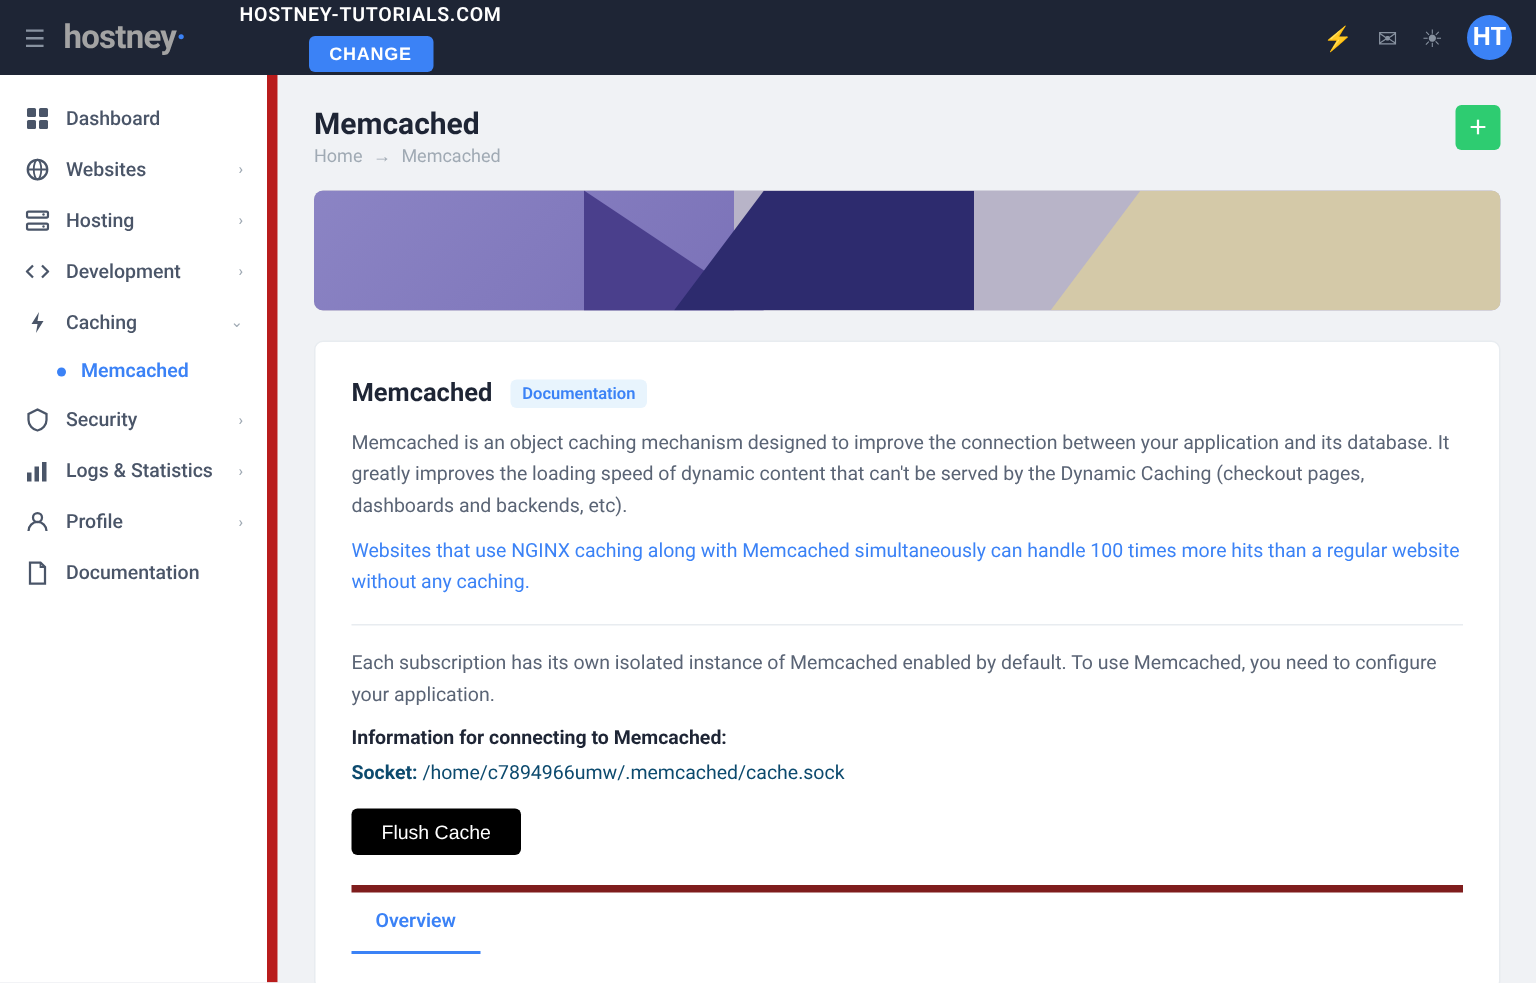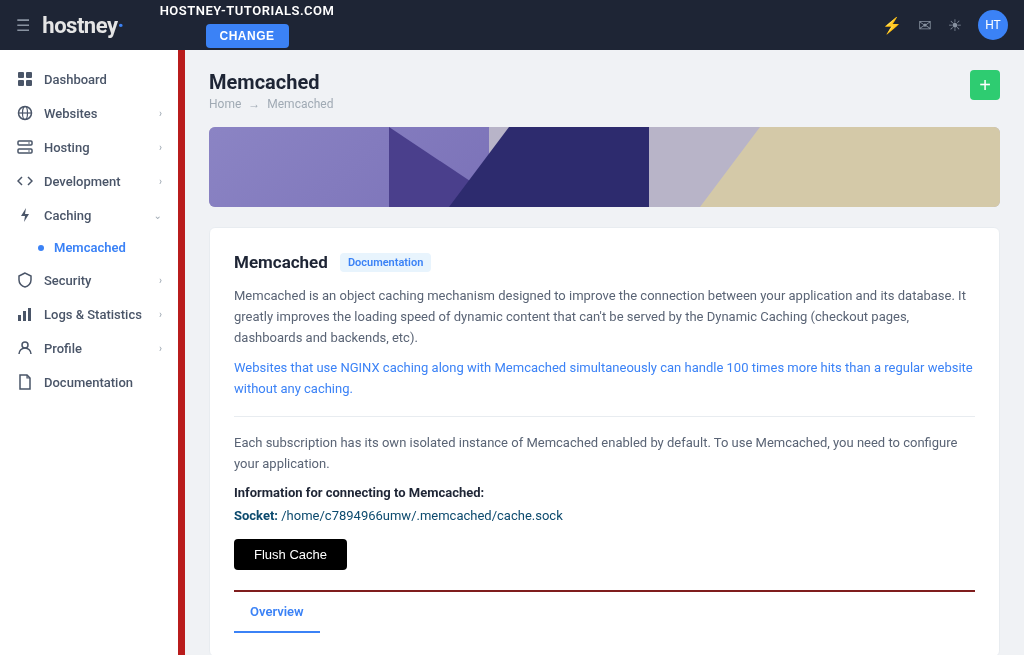--- a/index.html
+++ b/index.html
@@ -10,27 +10,27 @@
       background: #1e2535;
       height: 50px;
       display: flex;
       align-items: center;
       padding: 0 16px;
       flex-shrink: 0;
     }
     .navbar-left { display: flex; align-items: center; gap: 12px; }
     .nav-toggle { color: #8892a0; cursor: pointer; font-size: 16px; }
     .logo { color: #fff; font-size: 22px; font-weight: 700; letter-spacing: -0.5px; }
-    .logo span { color: #e5e5e5; }
+    .logo span { color: #a3a3a3; }
     .nav-domain-section { margin-left: 24px; display: flex; align-items: center; gap: 6px; flex-direction: column; }
     .nav-domain-text { color: #fff; font-size: 13px; font-weight: 600; letter-spacing: 0.5px; }
     .btn-change { background: #3b82f6; color: #ffffff; border: none; border-radius: 4px; padding: 5px 14px; font-size: 12px; font-weight: 600; cursor: pointer; letter-spacing: 0.5px; }
     .navbar-right { margin-left: auto; display: flex; align-items: center; gap: 16px; }
     .nav-icon { color: #8892a0; font-size: 16px; cursor: pointer; }
-    .nav-avatar { background: #3b82f6; color: #fff; width: 30px; height: 30px; border-radius: 50%; display: flex; align-items: center; justify-content: center; font-size: 12px; font-weight: 400; cursor: pointer; }
+    .nav-avatar { background: #3b82f6; color: #fff; width: 30px; height: 30px; border-radius: 50%; display: flex; align-items: center; justify-content: center; font-size: 17px; font-weight: 700; cursor: pointer; }
 
     
     .main-layout { display: flex; flex: 1; overflow: hidden; }
 
     
     .sidebar {
       width: 185px;
       background: #fff;
       border-right: 7px solid #b91c1c;
       flex-shrink: 0;
@@ -136,21 +136,21 @@
     .card-title { font-size: 17px; font-weight: 700; color: #1e2535; }
     .badge-doc { background: #e8f4fd; color: #3b82f6; font-size: 11px; font-weight: 600; padding: 3px 8px; border-radius: 4px; }
     .card-desc { font-size: 13px; color: #5a6475; line-height: 1.6; margin-bottom: 10px; }
     .card-divider { border: none; border-top: 1px solid #e8ecf0; margin: 16px 0; }
     .info-label { font-size: 13px; font-weight: 700; color: #1e2535; margin-bottom: 8px; }
     .socket-value { font-size: 13px; color: #0c4a6e; margin-bottom: 16px; }
     .socket-value strong { font-weight: 700; }
     .btn-flush { background: #000000; color: #fff; border: none; border-radius: 4px; padding: 8px 20px; font-size: 13px; font-weight: 500; cursor: pointer; }
 
     
-    .card-tabs { display: flex; border-top: 2px solid #7f1d1d; margin-top: 20px; padding-top: 0; align-items: flex-end; }
+    .card-tabs { display: flex; border-top: 5px solid #7f1d1d; margin-top: 20px; padding-top: 0; align-items: flex-end; }
     .tab-item {
       padding: 12px 16px;
       font-size: 13px;
       font-weight: 600;
       color: #a0aab4;
       cursor: pointer;
       border-bottom: 2px solid transparent;
       margin-bottom: -1px;
     }
     .tab-item.active { color: #3b82f6; border-bottom: 2px solid #3b82f6; }

